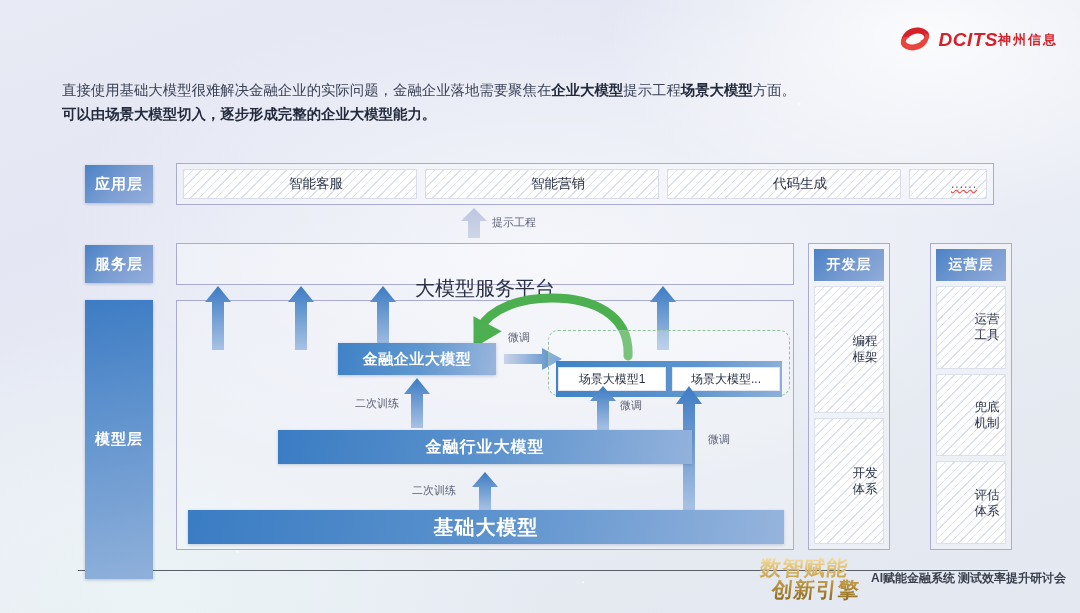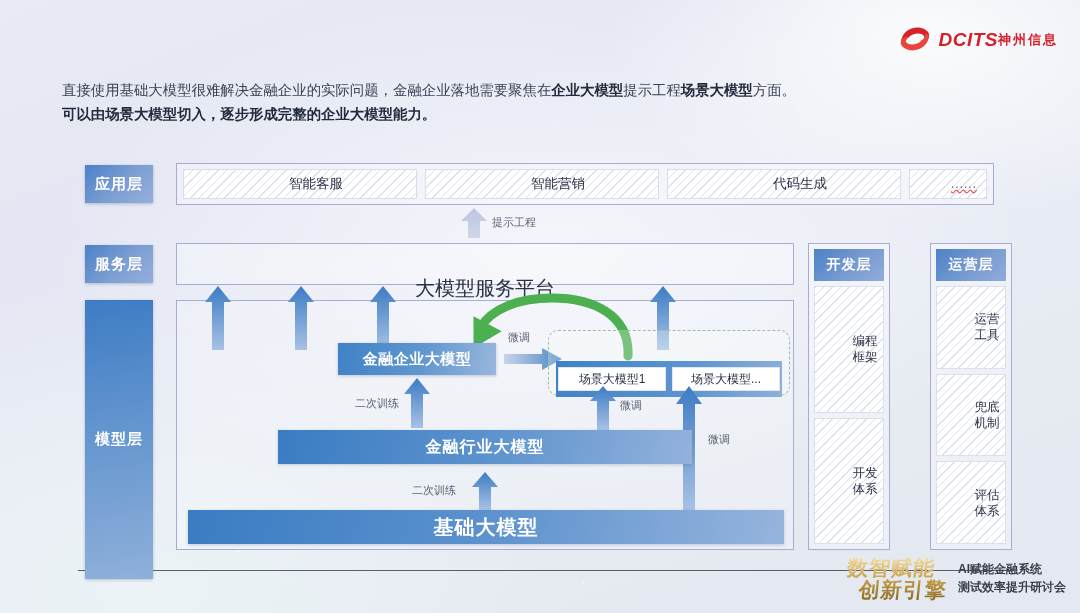--- a/index.html
+++ b/index.html
@@ -156,21 +156,21 @@
   }
 
   
   .event{position:absolute;right:14px;bottom:12px;display:flex;align-items:center;gap:10px;}
   .event-gold{display:flex;flex-direction:column;line-height:1.05;
     font-weight:bold;font-size:21px;letter-spacing:1px;
     background:linear-gradient(180deg,#f4dfa4 0%,#c9a24a 48%,#8c6a20 100%);
     -webkit-background-clip:text;background-clip:text;color:transparent;
     transform:skewX(-6deg);}
   .event-gold span:last-child{margin-left:14px;}
-  .event-txt{display:flex;flex-direction:column;gap:3px;
+  .event-txt{display:flex;gap:3px;
     font-size:12px;font-weight:bold;color:#3a3f4d;line-height:1.25;}
 </style>
 </head>
 <body>
 
 <div class="slide">
 
 
   <div class="subtitle">
     <span>直接使用基础大模型很难解决金融企业的实际问题，金融企业落地需要聚焦在</span><span class="b">企业大模型</span><span>提示工程</span><span class="b">场景大模型</span><span>方面。</span>

